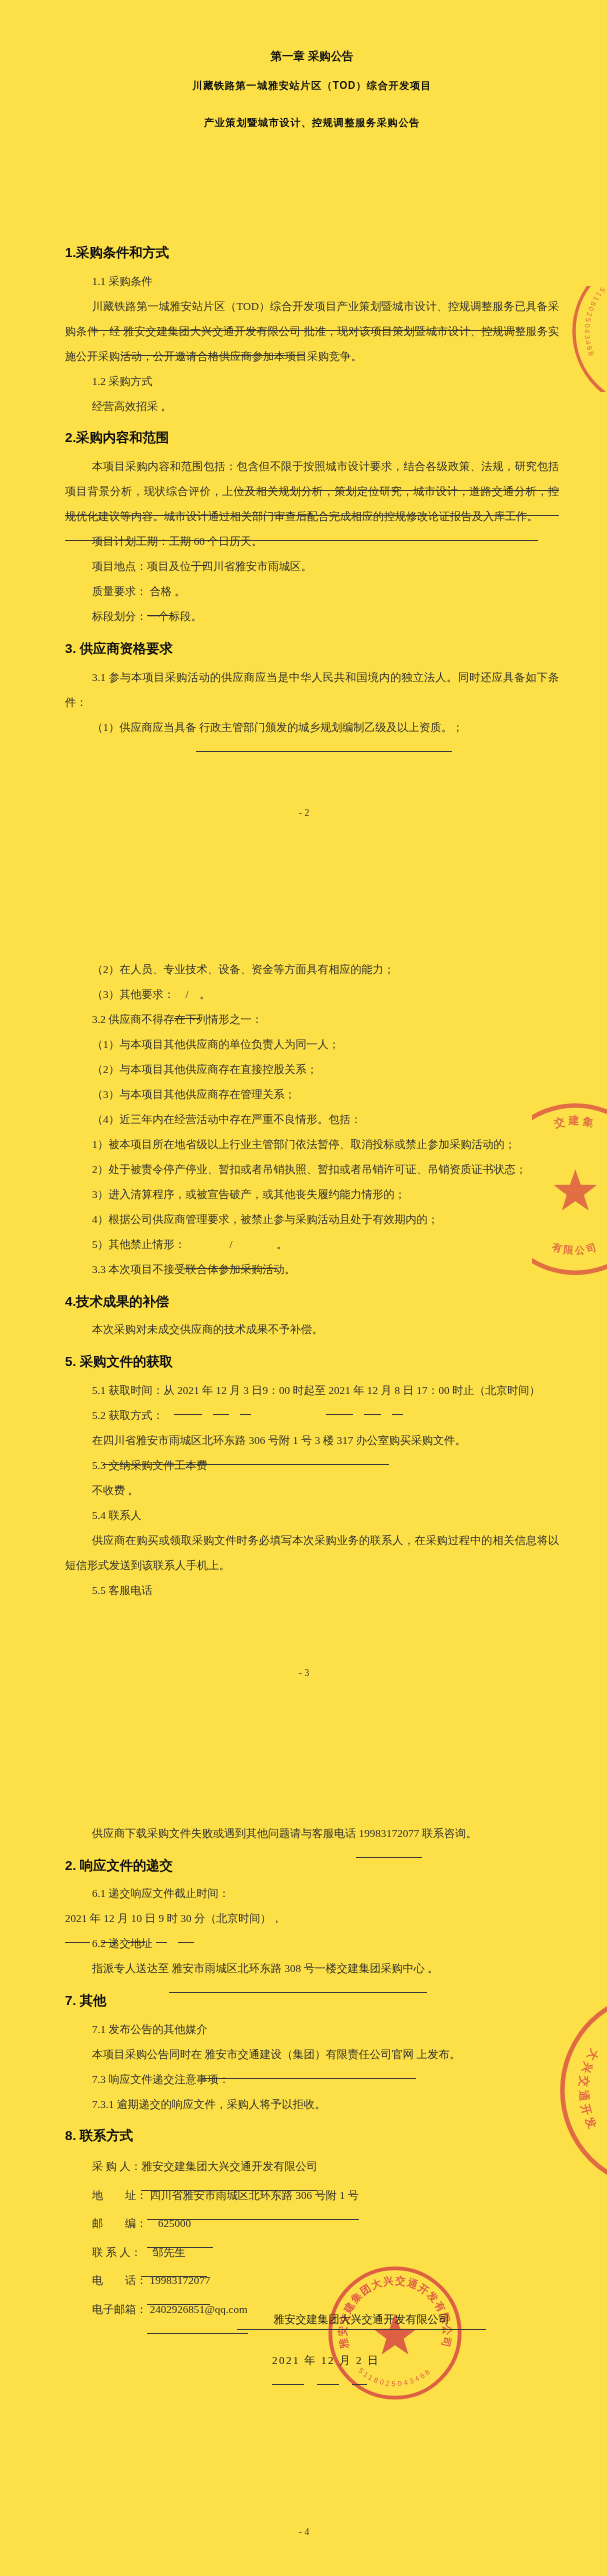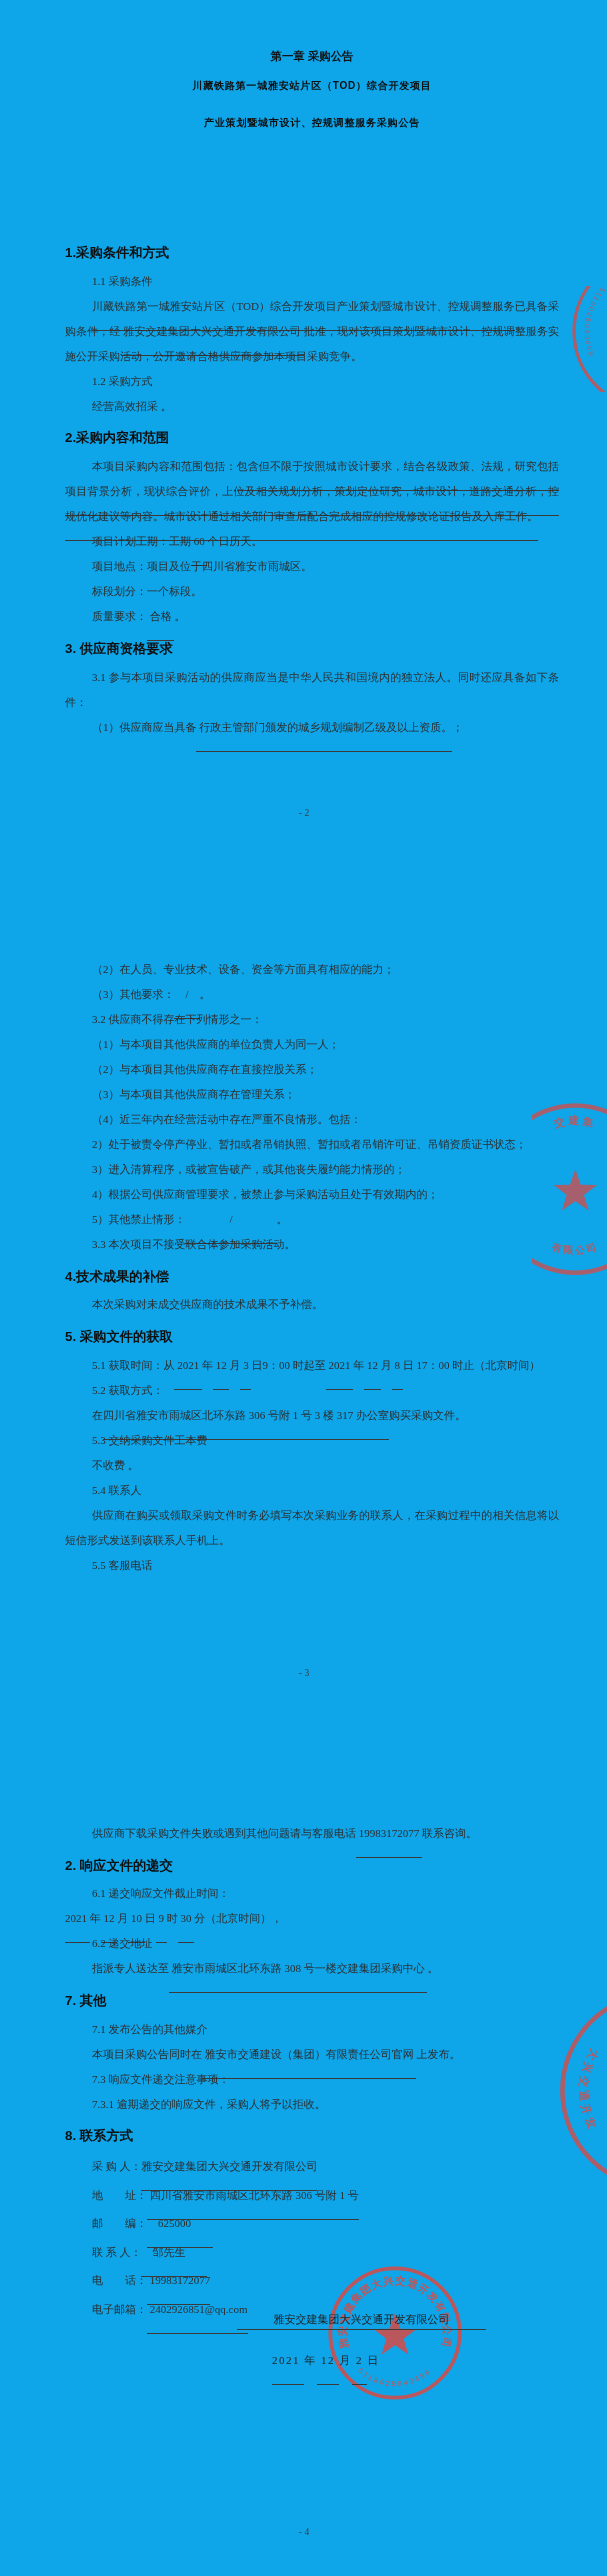--- a/index.html
+++ b/index.html
@@ -1,18 +1,18 @@
 <!DOCTYPE html>
 <html style="font-size:12px"><head>
 <meta charset="utf-8">
 <style>
   html,body { margin:0; padding:0; background:#e8e8e8; }
   .doc {
     position:relative; width:608px; height:2576px; margin:0 auto;
-    background:#0ea5e9; overflow:hidden;
+    background:#fde047; overflow:hidden;
     font-family:"Liberation Serif","DejaVu Serif",serif;
     color:#2d2d2d;
   }
   .seg { position:absolute; left:65px; width:494px; }
   #seg1 { top:49px; }
   #seg2 { top:957px; }
   #seg3 { top:1821px; }
 
   .chapter {
     margin:0; text-align:center; font-size:11.4px; font-weight:700; color:#141414;
@@ -68,38 +68,39 @@
     <p class="h1 mt-big">1.采购条件和方式</p>
     <p class="body ind"><span>1.1 采购条件</span></p>
     <p class="body ind"><span class="u">川藏铁路第一城雅安站片区（TOD）综合开发项目产业策划暨城市设计、控规调整服务</span><span>已具备采购条件，经</span><span class="u"> 雅安交建集团大兴交通开发有限公司 </span><span>批准，现对该项目策划暨城市设计、控规调整服务实施公开采购活动，公开邀请合格供应商参加本项目采购竞争。</span></p>
     <p class="body ind"><span>1.2 采购方式</span></p>
     <p class="body ind"><span>经营高效招采 。</span></p>
 
     <p class="h1">2.采购内容和范围</p>
     <p class="body ind"><span>本项目采购内容和范围包括：</span><span class="u">包含但不限于按照城市设计要求，结合各级政策、法规，研究包括项目背景分析，现状综合评价，上位及相关规划分析，策划定位研究，城市设计，道路交通分析，控规优化建议等内容。城市设计通过相关部门审查后配合完成相应的控规修改论证报告及入库工作。</span></p>
     <p class="body ind"><span>项目计划工期：工期</span><span class="u"> 60 </span><span>个日历天。</span></p>
     <p class="body ind"><span>项目地点：项目及位于四川省雅安市雨城区。</span></p>
+    <p class="body ind"><span>质量要求：</span><span class="u"> 合格 </span><span>。</span></p>
     <p class="body ind"><span>标段划分：一个标段。</span></p>
-    <p class="body ind"><span>质量要求：</span><span class="u"> 合格 </span><span>。</span></p>
 
     <p class="h1">3. 供应商资格要求</p>
     <p class="body ind"><span>3.1 参与本项目采购活动的供应商应当是中华人民共和国境内的独立法人。同时还应具备如下条件：</span></p>
     <p class="body ind"><span>（1）供应商应当具备</span><span class="u"> 行政主管部门颁发的城乡规划编制乙级及以上资质。</span><span>；</span></p>
   </div>
 
   <p class="pagenum" id="pagenum-2">- 2</p>
 
   <div class="seg" id="seg2">
     <p class="body ind"><span>（2）在人员、专业技术、设备、资金等方面具有相应的能力；</span></p>
     <p class="body ind"><span>（3）其他要求：</span><span class="u">　/　</span><span>。</span></p>
     <p class="body ind"><span>3.2 供应商不得存在下列情形之一：</span></p>
     <p class="body ind"><span>（1）与本项目其他供应商的单位负责人为同一人；</span></p>
     <p class="body ind"><span>（2）与本项目其他供应商存在直接控股关系；</span></p>
     <p class="body ind"><span>（3）与本项目其他供应商存在管理关系；</span></p>
     <p class="body ind"><span>（4）近三年内在经营活动中存在严重不良情形。包括：</span></p>
+    <p class="body ind"><span>1）被本项目所在地省级以上行业主管部门依法暂停、取消投标或禁止参加采购活动的；</span></p>
     <p class="body ind"><span>2）处于被责令停产停业、暂扣或者吊销执照、暂扣或者吊销许可证、吊销资质证书状态；</span></p>
     <p class="body ind"><span>3）进入清算程序，或被宣告破产，或其他丧失履约能力情形的；</span></p>
     <p class="body ind"><span>4）根据公司供应商管理要求，被禁止参与采购活动且处于有效期内的；</span></p>
     <p class="body ind"><span>5）其他禁止情形：</span><span class="u">　　　　/　　　　</span><span>。</span></p>
     <p class="body ind"><span>3.3 本次项目不接受联合体参加采购活动。</span></p>
 
     <p class="h1">4.技术成果的补偿</p>
     <p class="body ind"><span>本次采购对未成交供应商的技术成果不予补偿。</span></p>
 
     <p class="h1">5. 采购文件的获取</p>

